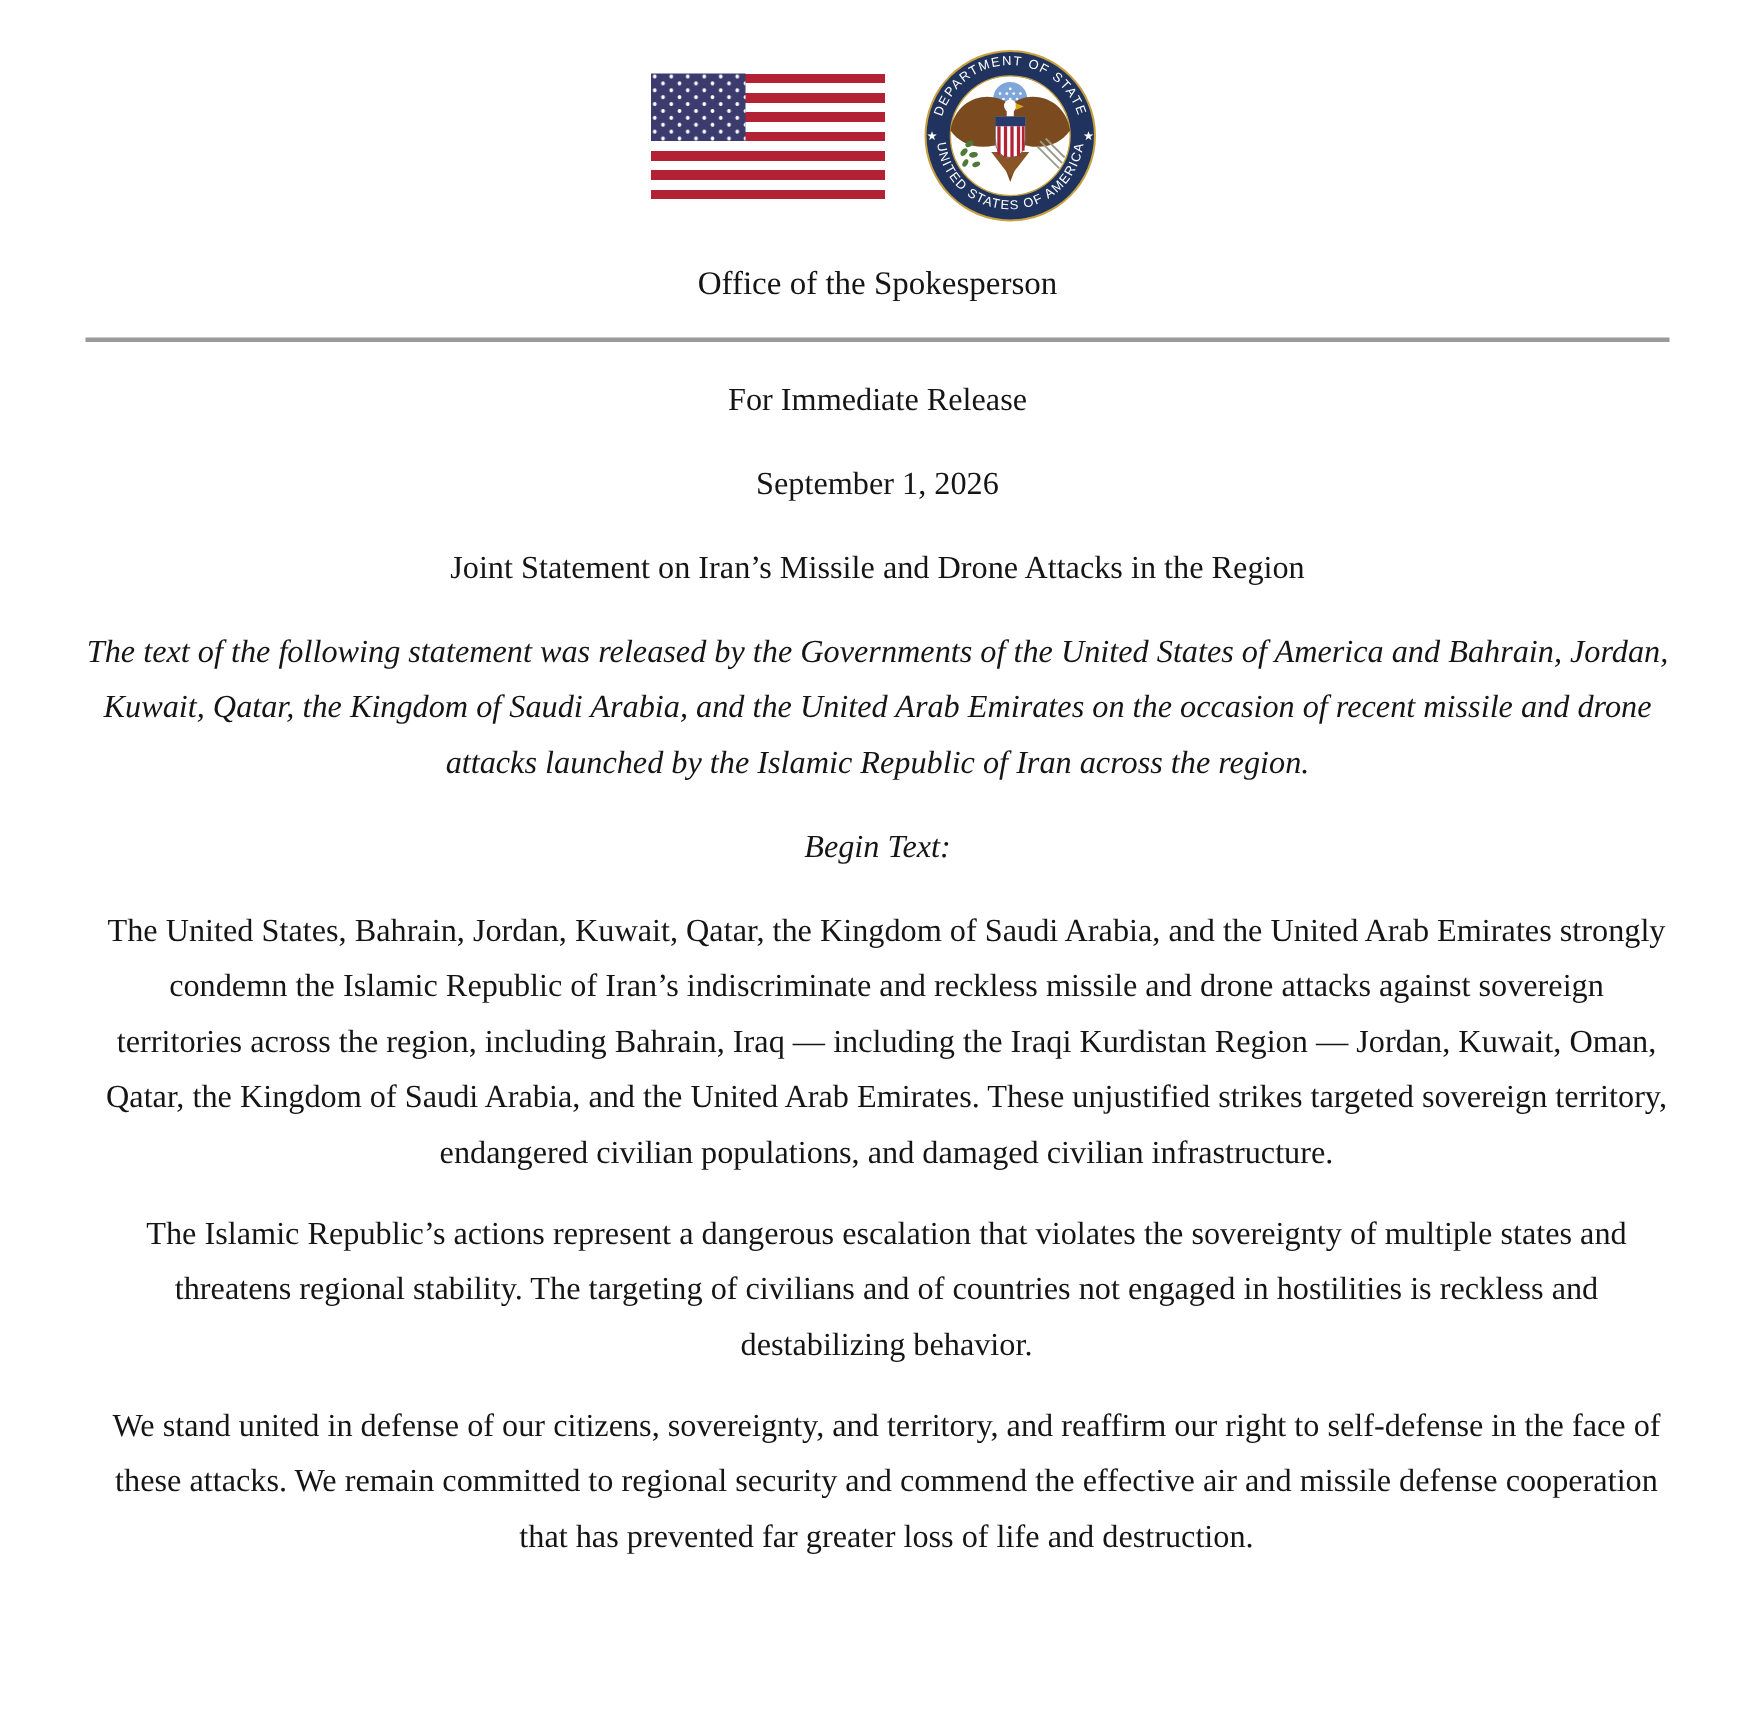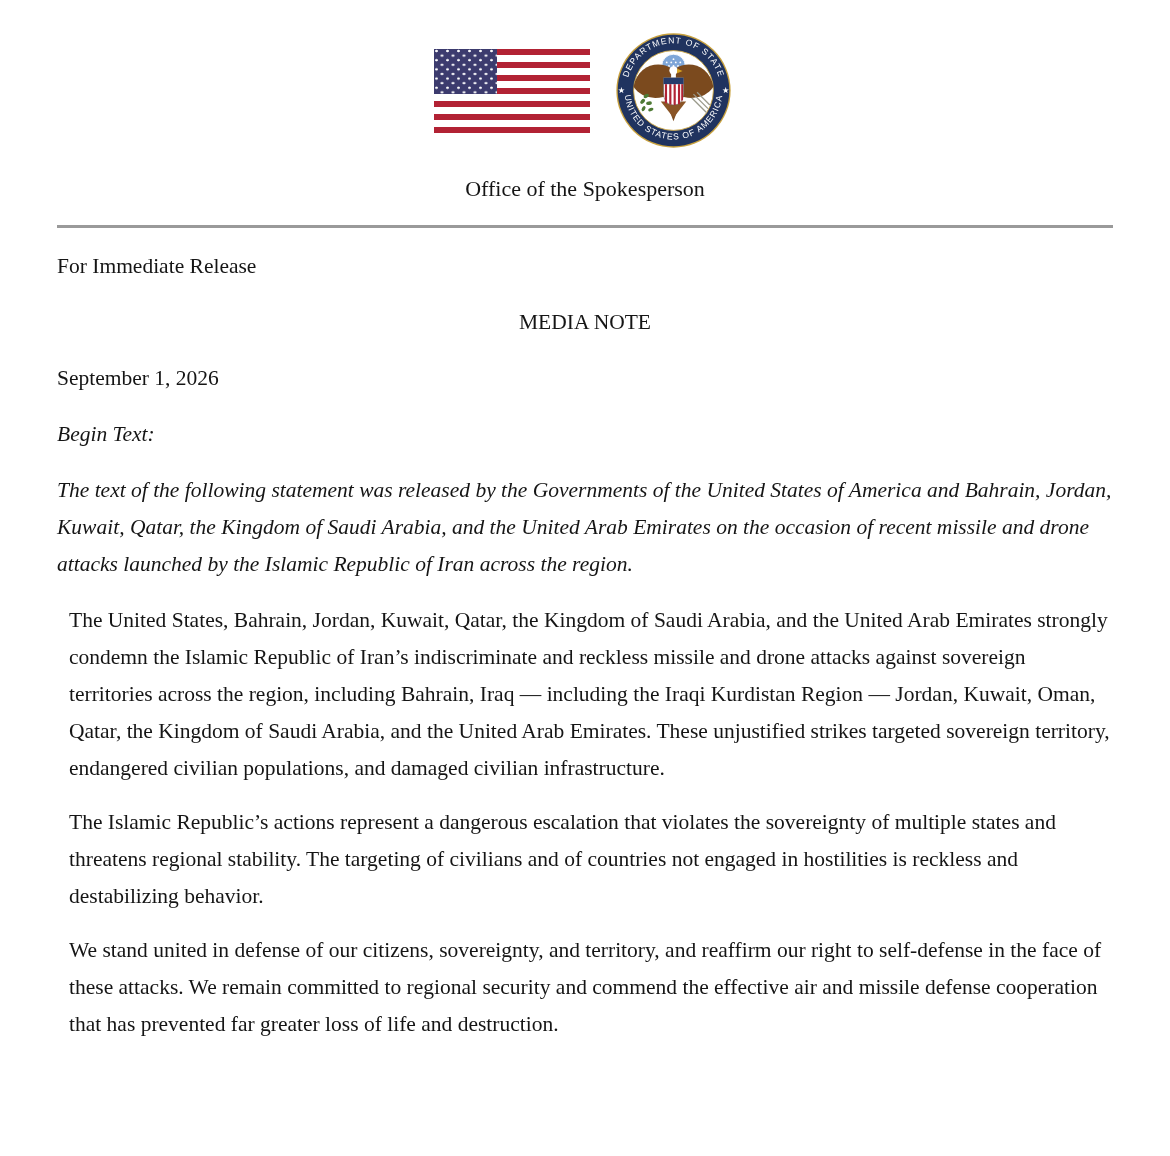--- a/index.html
+++ b/index.html
@@ -15,21 +15,21 @@
   .canton{position:absolute;left:0;top:0;width:63px;height:45.3px;background:#3c3b6e;
     background-image:
       radial-gradient(circle,#ffffff 1px,rgba(255,255,255,0) 1.5px),
       radial-gradient(circle,#ffffff 1px,rgba(255,255,255,0) 1.5px);
     background-size:11px 9.2px,11px 9.2px;
     background-position:2.5px 2px,8px 6.6px;}
   .seal{width:127px;height:127px;}
   
   .office{margin-top:20px;text-align:center;font-size:22px;line-height:30px;}
   .rule{height:3px;background:#9a9a9a;border:0;margin:21px 0 0 0;}
-  .blk{font-size:21.5px;line-height:37px;margin:0 0 19px 0;}
+  .blk{font-size:21.5px;line-height:37px;margin:0 0 19px 0;text-align:center;}
   .first-blk{margin-top:20px;}
   .center{text-align:center;}
   .italic{font-style:italic;}
   .para{margin-bottom:17px;margin-left:12px;}
 </style>
 </head>
 <body>
 
 <div class="page">
 
@@ -117,28 +117,28 @@
       </g>
     </svg>
   </div>
 
   <div class="office">Office of the Spokesperson</div>
 
   <div class="rule"></div>
 
   <p class="blk first-blk">For Immediate Release</p>
 
-  <p class="blk center">MEDIA NOTE</p>
 
   <p class="blk">September 1, 2026</p>
 
+  <p class="blk center">Joint Statement on Iran’s Missile and Drone Attacks in the Region</p>
+
+  <p class="blk italic">The text of the following statement was released by the Governments of the United States of America and Bahrain, Jordan, Kuwait, Qatar, the Kingdom of Saudi Arabia, and the United Arab Emirates on the occasion of recent missile and drone attacks launched by the Islamic Republic of Iran across the region.</p>
 
   <p class="blk italic">Begin Text:</p>
-
-  <p class="blk italic">The text of the following statement was released by the Governments of the United States of America and Bahrain, Jordan, Kuwait, Qatar, the Kingdom of Saudi Arabia, and the United Arab Emirates on the occasion of recent missile and drone attacks launched by the Islamic Republic of Iran across the region.</p>
 
   <p class="blk para">The United States, Bahrain, Jordan, Kuwait, Qatar, the Kingdom of Saudi Arabia, and the United Arab Emirates strongly condemn the Islamic Republic of Iran’s indiscriminate and reckless missile and drone attacks against sovereign territories across the region, including Bahrain, Iraq — including the Iraqi Kurdistan Region — Jordan, Kuwait, Oman, Qatar, the Kingdom of Saudi Arabia, and the United Arab Emirates. These unjustified strikes targeted sovereign territory, endangered civilian populations, and damaged civilian infrastructure.</p>
 
   <p class="blk para">The Islamic Republic’s actions represent a dangerous escalation that violates the sovereignty of multiple states and threatens regional stability. The targeting of civilians and of countries not engaged in hostilities is reckless and destabilizing behavior.</p>
 
   <p class="blk para">We stand united in defense of our citizens, sovereignty, and territory, and reaffirm our right to self-defense in the face of these attacks. We remain committed to regional security and commend the effective air and missile defense cooperation that has prevented far greater loss of life and destruction.</p>
 
 </div>
 
 </body></html>

